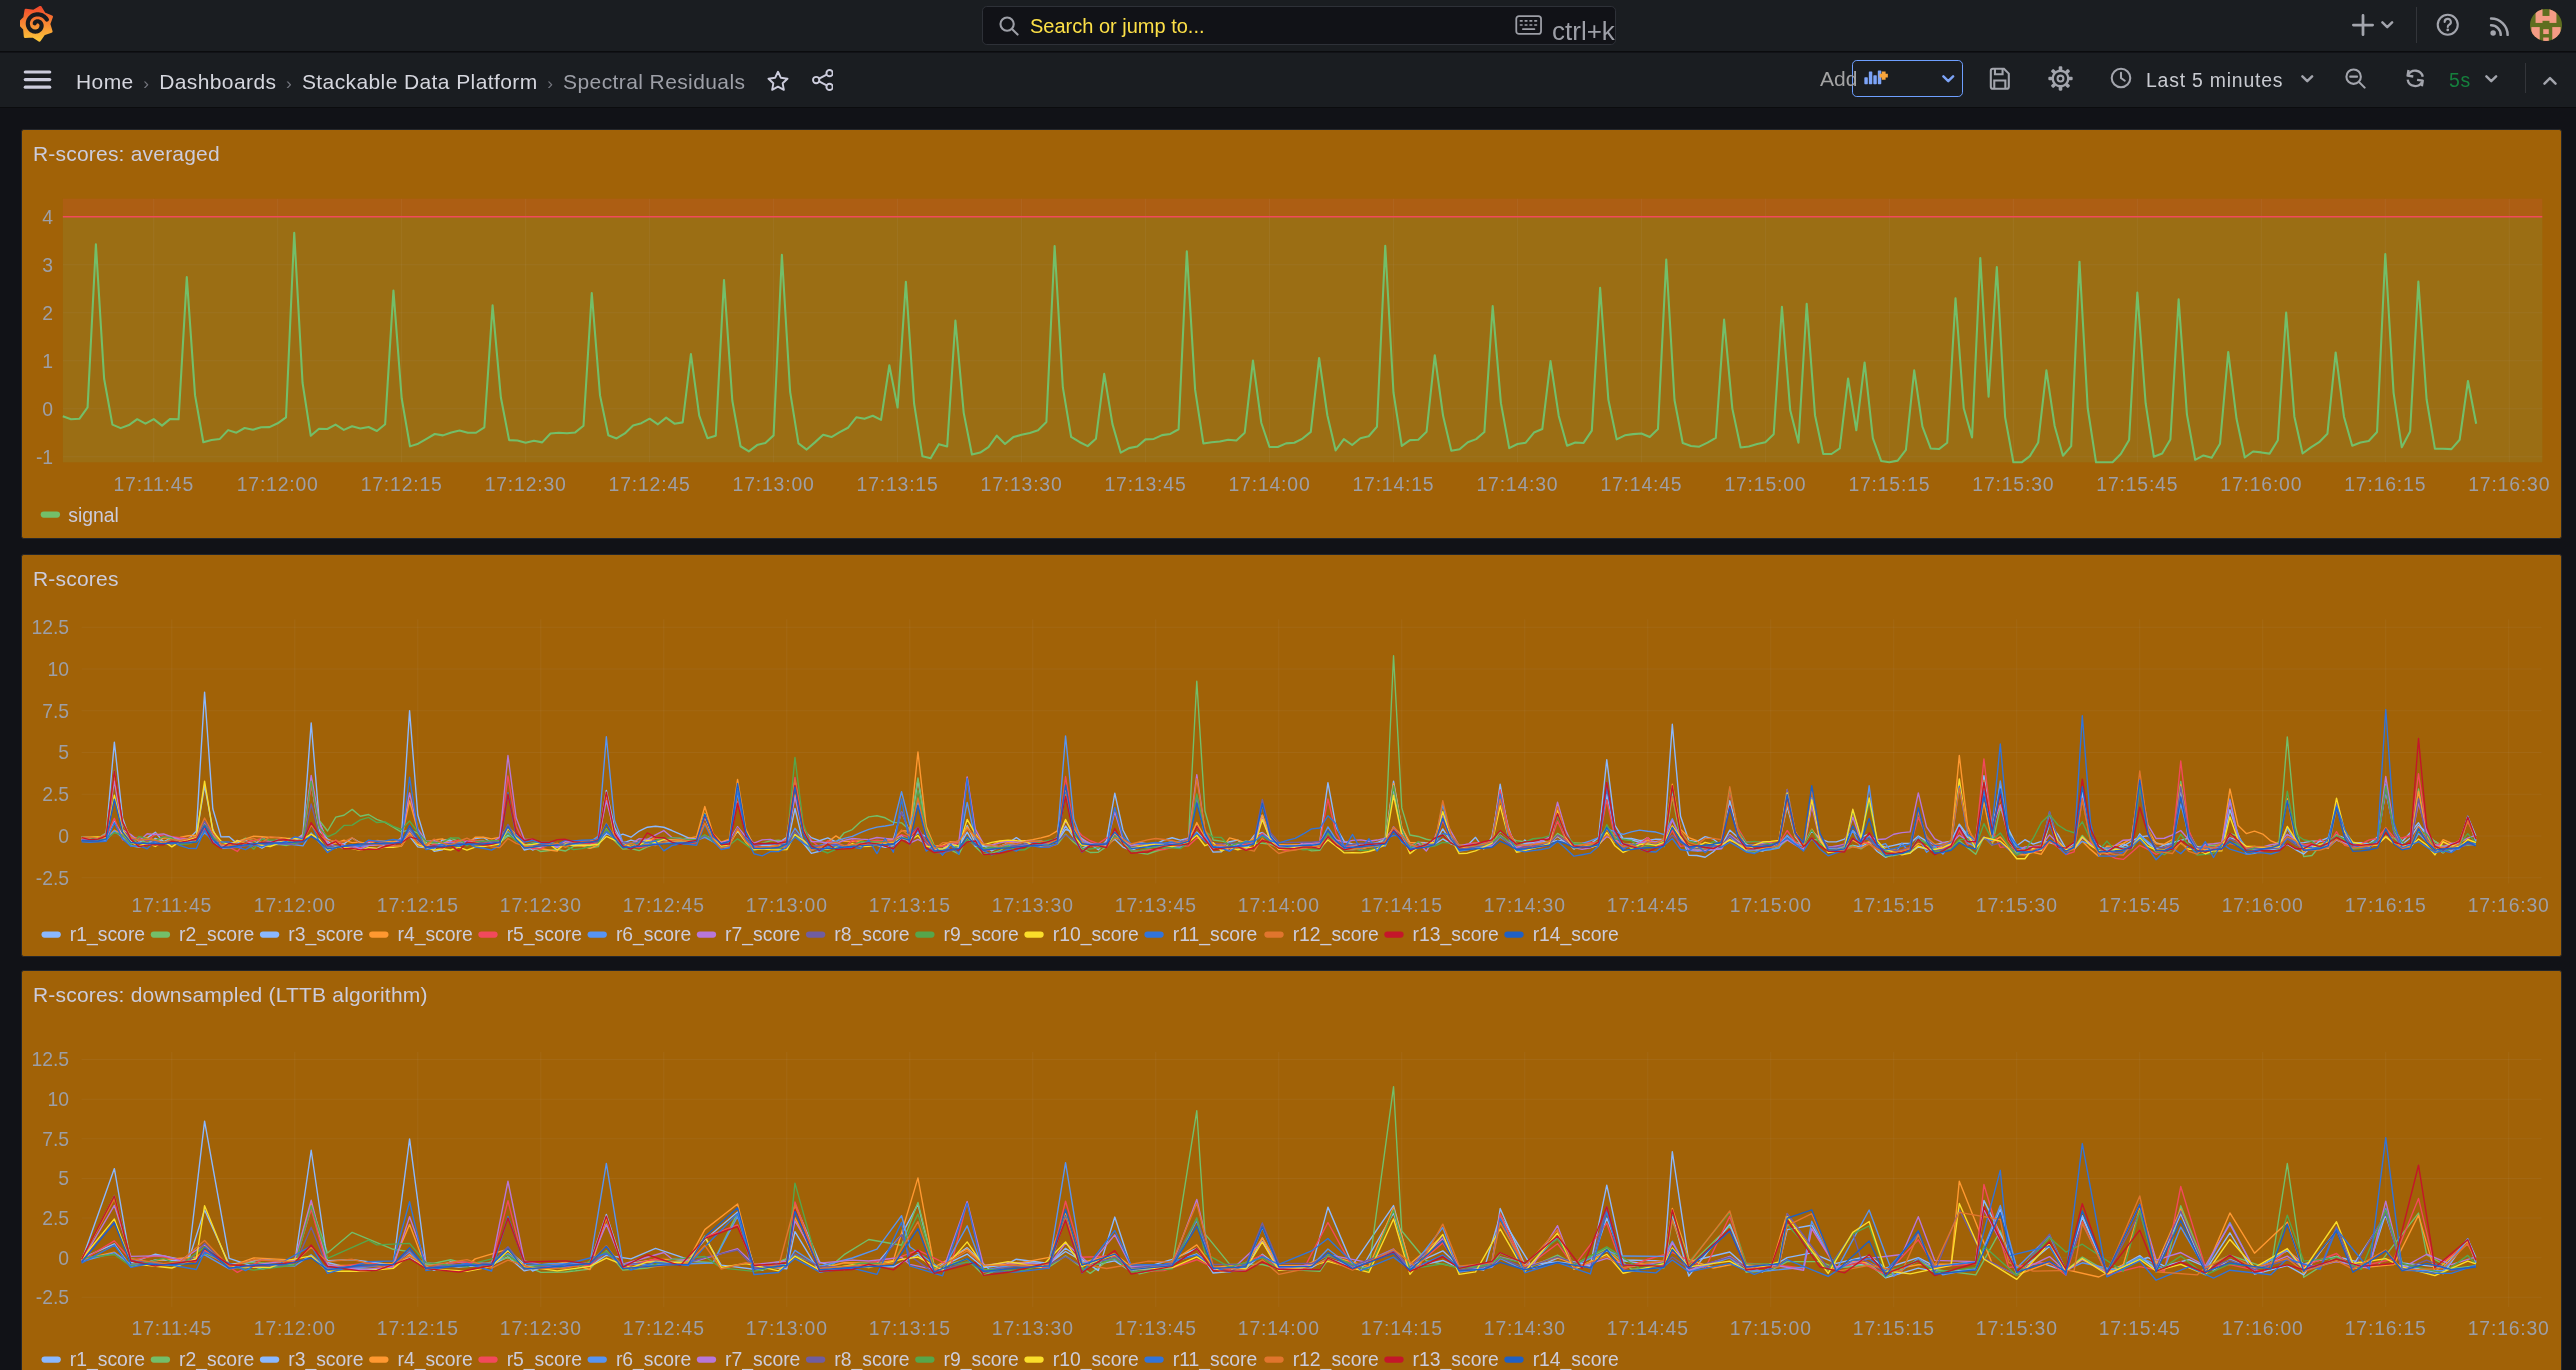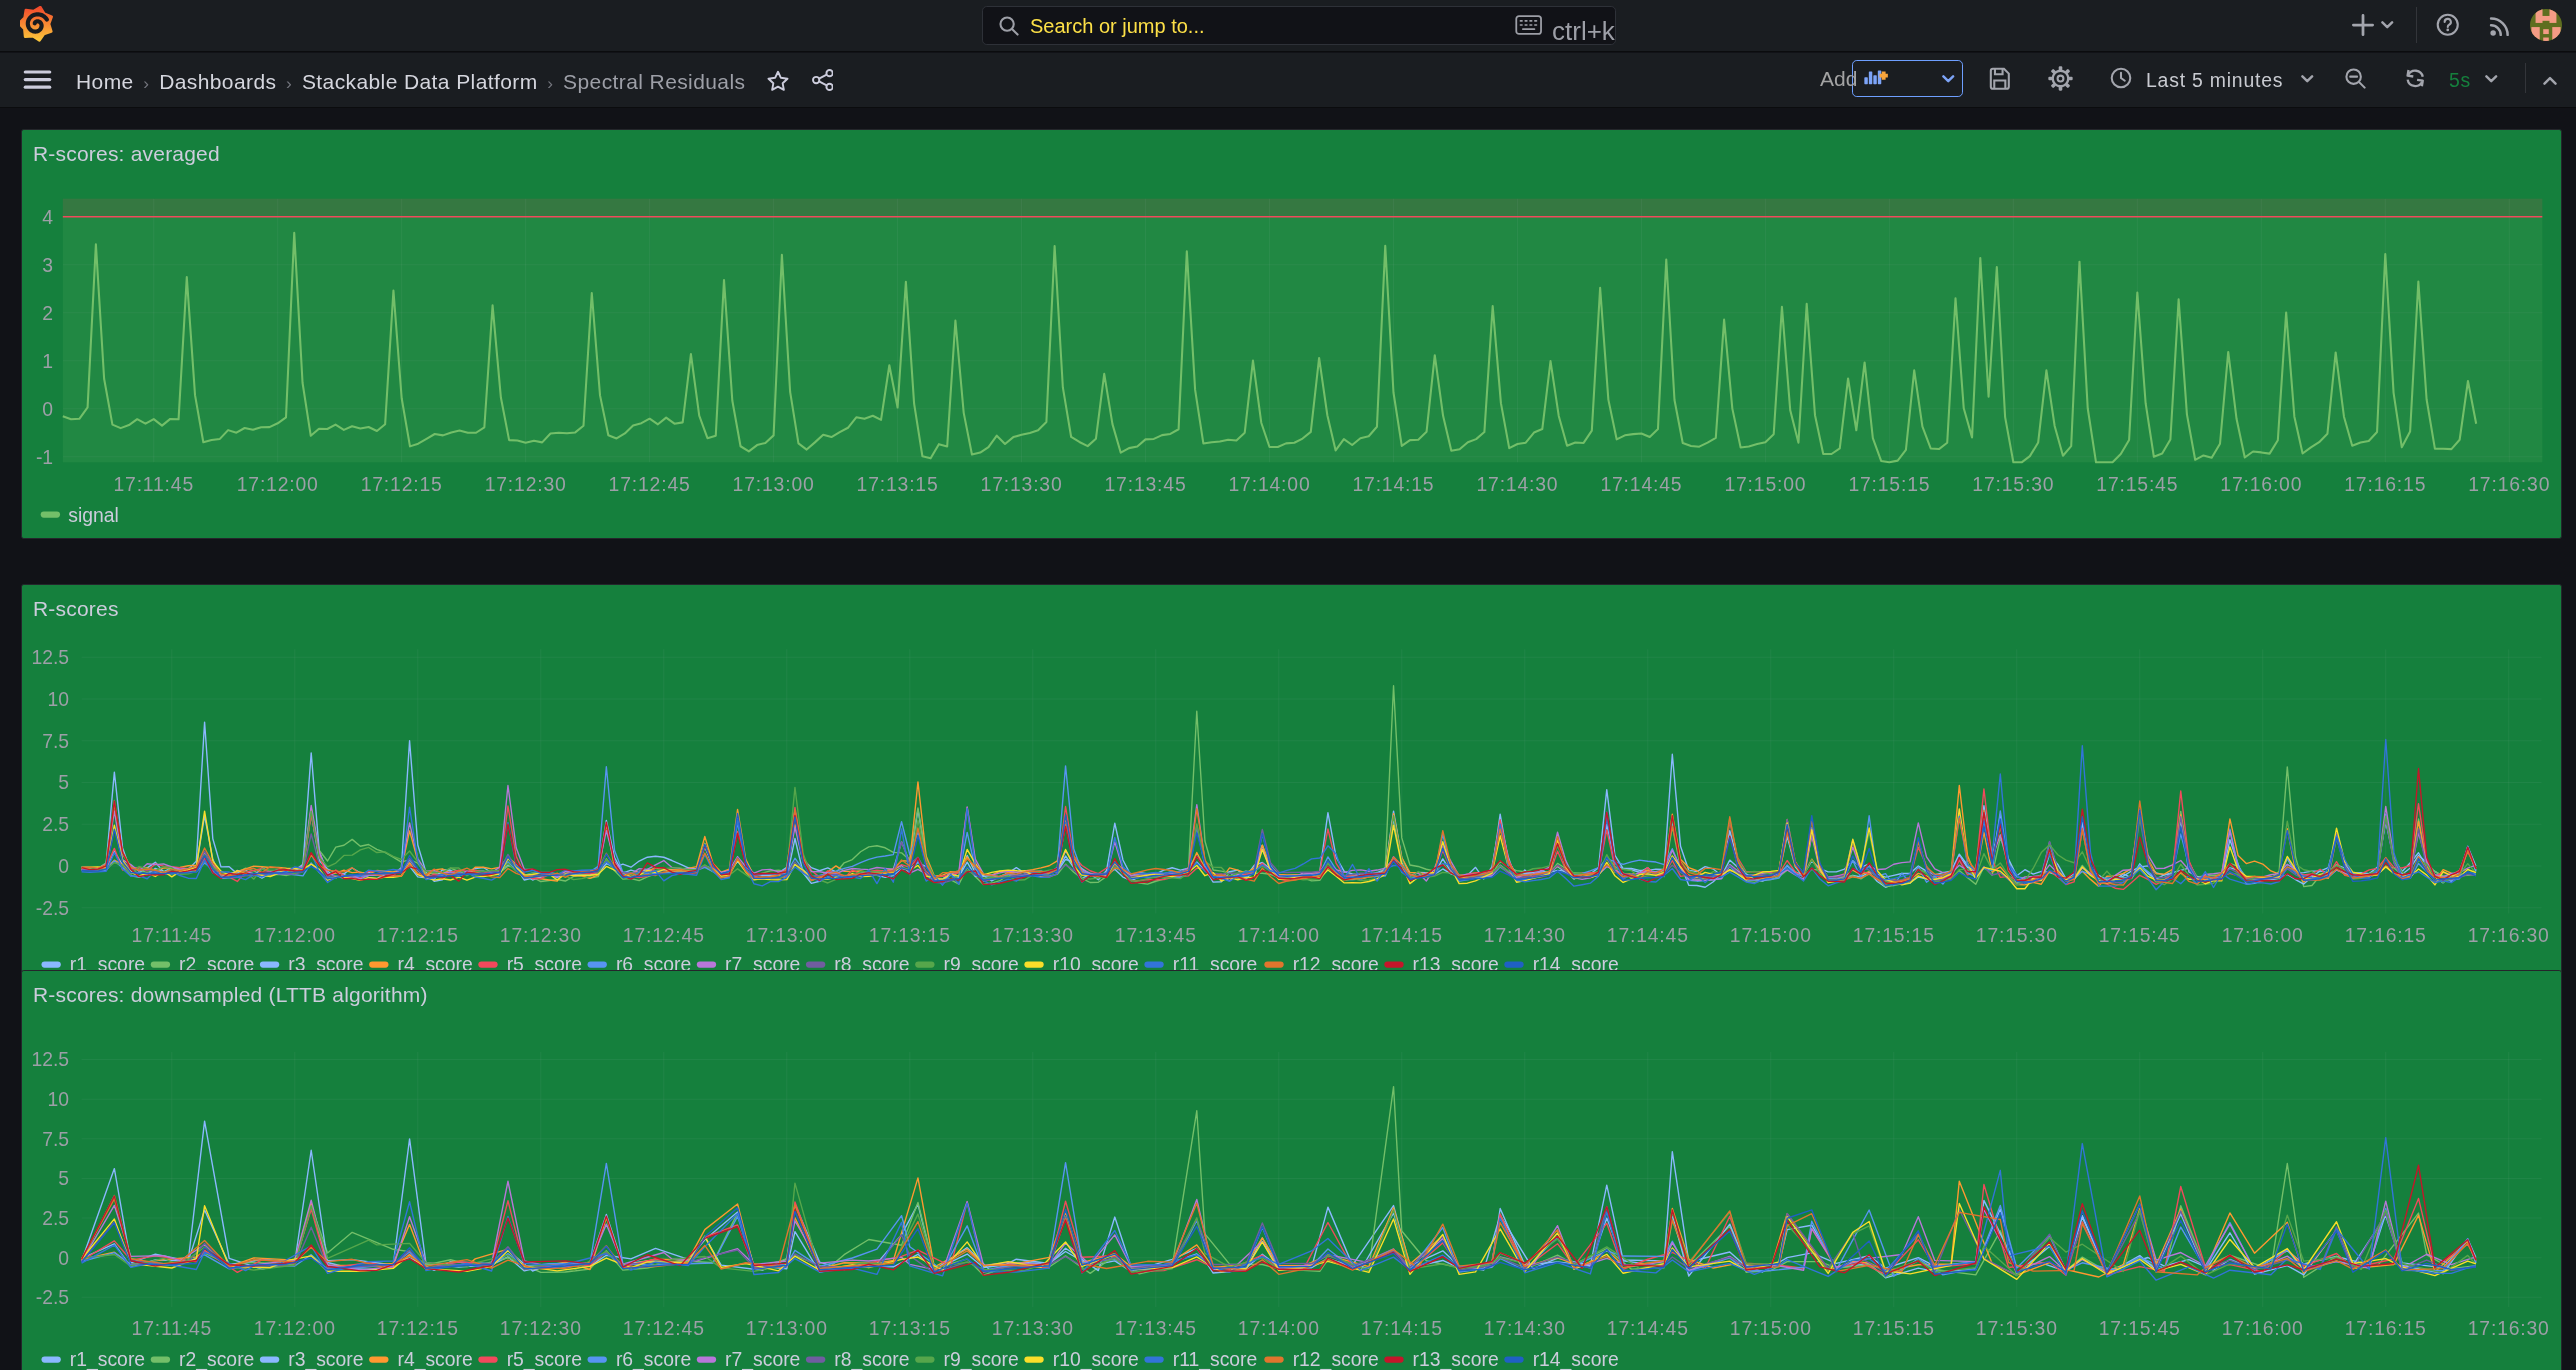--- a/index.html
+++ b/index.html
@@ -1,16 +1,16 @@
 <!DOCTYPE html>
 <html style="font-size:11px"><head><meta charset="utf-8"><style>
 *{margin:0;padding:0;box-sizing:border-box}
 body{width:2576px;height:1371px;background:#111217;font-family:"Liberation Sans",sans-serif;overflow:hidden;position:relative}
 .abs{position:absolute}
-.panel{position:absolute;left:21px;width:2541px;background:#15803d;border:1px solid #24262b;border-radius:2.8px}
+.panel{position:absolute;left:21px;width:2541px;background:#a16207;border:1px solid #24262b;border-radius:2.8px}
 .ptitle{position:absolute;left:11px;top:11.8px;font-size:21px;color:#ccccdc;letter-spacing:0.2px}
 </style></head><body>
 <div class="abs" style="left:0;top:0;width:2576px;height:52px;background:#1a1d21;border-bottom:1px solid #0b0c0e"></div>
 <svg width="35" height="36" viewBox="0 0 50 52" style="position:absolute;left:20px;top:6.2px" fill="none">
     <defs>
       <linearGradient id="g1" x1="0" y1="0" x2="0" y2="1">
 <stop offset="0" stop-color="#F2492C"></stop>
         <stop offset="1" stop-color="#FCC63A"></stop>
       </linearGradient>
     </defs>
@@ -186,21 +186,21 @@
       <text x="2878.4" y="521" fill="#9d9fa7" font-family="Liberation Sans" font-size="28px" letter-spacing="1.2" text-anchor="middle">17:15:30</text>
       <text x="3057.6" y="521" fill="#9d9fa7" font-family="Liberation Sans" font-size="28px" letter-spacing="1.2" text-anchor="middle">17:15:45</text>
       <text x="3236.8" y="521" fill="#9d9fa7" font-family="Liberation Sans" font-size="28px" letter-spacing="1.2" text-anchor="middle">17:16:00</text>
       <text x="3416.0" y="521" fill="#9d9fa7" font-family="Liberation Sans" font-size="28px" letter-spacing="1.2" text-anchor="middle">17:16:15</text>
       <text x="3595.2" y="521" fill="#9d9fa7" font-family="Liberation Sans" font-size="28px" letter-spacing="1.2" text-anchor="middle">17:16:30</text>
       <polyline fill="none" stroke="#73BF69" stroke-width="3" stroke-linejoin="round" points="59.0,413.5 70.9,417.8 82.9,417.1 94.8,400.6 106.8,164.8 118.7,359.2 130.7,425.6 142.6,430.6 154.6,426.2 166.5,417.7 178.5,424.2 190.4,417.6 202.4,427.0 214.3,417.3 226.3,417.9 238.2,212.3 250.1,383.0 262.1,451.1 274.0,447.7 286.0,446.2 297.9,433.5 309.9,437.2 321.8,430.4 333.8,433.0 345.7,429.4 357.7,429.2 369.6,423.6 381.6,415.2 393.5,148.2 405.5,365.0 417.4,441.7 429.3,431.5 441.3,431.9 453.2,425.5 465.2,433.1 477.1,427.8 489.1,431.2 501.0,429.0 513.0,434.8 524.9,424.9 536.9,231.7 548.8,387.4 560.8,457.0 572.7,453.1 584.7,446.2 596.6,439.1 608.5,441.1 620.5,436.9 632.4,434.2 644.4,437.3 656.3,437.3 668.3,429.4 680.2,253.2 692.2,386.4 704.1,448.0 716.1,448.4 728.0,451.6 740.0,449.0 751.9,451.2 763.9,438.4 775.8,437.2 787.7,437.9 799.7,436.8 811.6,427.1 823.6,235.3 835.5,383.3 847.5,440.9 859.4,445.5 871.4,438.3 883.3,426.8 895.3,423.5 907.2,417.0 919.2,425.1 931.1,415.4 943.1,424.2 955.0,422.3 966.9,323.5 978.9,412.6 990.8,445.2 1002.8,441.5 1014.7,216.4 1026.7,390.6 1038.6,456.8 1050.6,464.3 1062.5,455.1 1074.5,452.0 1086.4,441.1 1098.4,180.0 1110.3,378.3 1122.3,452.6 1134.2,461.6 1146.1,451.2 1158.1,440.1 1170.0,443.5 1182.0,436.4 1193.9,430.1 1205.9,415.0 1217.8,417.2 1229.8,412.8 1241.7,418.6 1253.7,339.7 1265.6,400.9 1277.6,219.2 1289.5,395.3 1301.5,471.3 1313.4,474.3 1325.3,453.8 1337.3,457.2 1349.2,275.0 1361.2,408.5 1373.1,468.7 1385.1,466.0 1397.0,458.2 1409.0,441.5 1420.9,453.5 1432.9,443.6 1444.8,440.3 1456.8,437.5 1468.7,433.8 1480.7,421.7 1492.6,167.3 1504.5,371.8 1516.5,443.4 1528.4,450.6 1540.4,456.6 1552.3,446.0 1564.3,352.2 1576.2,424.8 1588.2,466.1 1600.1,459.5 1612.1,457.1 1624.0,446.9 1636.0,446.2 1647.9,440.7 1659.9,439.0 1671.8,432.2 1683.7,174.9 1695.7,375.4 1707.6,452.7 1719.6,451.0 1731.5,450.0 1743.5,447.5 1755.4,448.5 1767.4,437.2 1779.3,332.9 1791.3,422.8 1803.2,457.9 1815.2,457.8 1827.1,452.7 1839.1,451.8 1851.0,445.7 1862.9,436.0 1874.9,329.2 1886.8,412.0 1898.8,462.8 1910.7,446.6 1922.7,455.0 1934.6,445.2 1946.6,442.4 1958.5,428.7 1970.5,167.2 1982.4,379.1 1994.4,456.3 2006.3,448.0 2018.3,447.3 2030.2,436.0 2042.1,325.2 2054.1,412.8 2066.0,463.4 2078.0,461.2 2089.9,451.1 2101.9,446.5 2113.8,436.3 2125.8,254.3 2137.7,394.5 2149.7,459.6 2161.6,453.6 2173.6,451.7 2185.5,437.0 2197.5,431.9 2209.4,333.7 2221.3,413.0 2233.3,456.1 2245.2,451.5 2257.2,452.0 2269.1,434.2 2281.1,227.8 2293.0,389.4 2305.0,446.8 2316.9,441.0 2328.9,439.3 2340.8,438.3 2352.8,443.4 2364.7,431.8 2376.7,186.9 2388.6,390.0 2400.5,452.1 2412.5,456.4 2424.4,457.4 2436.4,451.6 2448.3,444.7 2460.3,273.7 2472.2,402.4 2484.2,458.6 2496.1,457.3 2508.1,453.6 2520.0,450.9 2532.0,439.4 2543.9,255.2 2555.9,404.9 2567.8,451.7 2579.7,250.9 2591.7,411.9 2603.6,468.1 2615.6,468.0 2627.5,460.0 2639.5,358.8 2651.4,433.7 2663.4,335.7 2675.3,445.1 2687.3,478.0 2699.2,480.0 2711.2,477.6 2723.1,462.0 2735.1,347.1 2747.0,428.6 2758.9,460.0 2770.9,460.9 2782.8,451.8 2794.8,243.0 2806.7,402.0 2818.7,444.0 2830.6,184.6 2842.6,385.2 2854.5,197.9 2866.5,414.7 2878.4,480.0 2890.4,480.0 2902.3,471.1 2914.3,451.3 2926.2,347.1 2938.1,427.5 2950.1,470.5 2962.0,456.7 2974.0,190.0 2985.9,401.9 2997.9,480.0 3009.8,480.0 3021.8,480.0 3033.7,468.0 3045.7,447.7 3057.6,234.8 3069.6,394.6 3081.5,472.0 3093.5,467.3 3105.4,447.0 3117.3,244.4 3129.3,410.7 3141.2,476.4 3153.2,470.1 3165.1,473.5 3177.1,453.2 3189.0,320.5 3201.0,417.1 3212.9,473.1 3224.9,464.4 3236.8,465.7 3248.8,467.5 3260.7,448.2 3272.7,263.4 3284.6,414.1 3296.5,467.3 3308.5,458.4 3320.4,450.9 3332.4,438.7 3344.3,321.2 3356.3,414.1 3368.2,456.0 3380.2,451.5 3392.1,449.1 3404.1,436.3 3416.0,178.9 3428.0,379.6 3439.9,458.3 3451.9,435.5 3463.8,218.8 3475.7,388.9 3487.7,460.3 3499.6,460.5 3511.6,461.0 3523.5,447.4 3535.5,362.5 3547.4,424.2"></polyline>
       <rect x="27" y="551" width="28" height="9" rx="4.5" fill="#73BF69"></rect>
       <text x="67" y="566" fill="#ccccdc" font-family="Liberation Sans" font-size="28px">signal</text>
     </svg>
   </div>
-<div class="panel" style="top:584px;height:403px">
+<div class="panel" style="top:554px;height:403px">
     <div class="ptitle">R-scores</div>
 <svg class="abs" style="left:0;top:0" width="2539" height="401" viewBox="0 0 3670 580">
       <line x1="215.5" y1="93.0" x2="215.5" y2="475.0" stroke="rgba(204,204,220,0.062)" stroke-width="1.5"></line>
       <line x1="393.4" y1="93.0" x2="393.4" y2="475.0" stroke="rgba(204,204,220,0.062)" stroke-width="1.5"></line>
       <line x1="571.3" y1="93.0" x2="571.3" y2="475.0" stroke="rgba(204,204,220,0.062)" stroke-width="1.5"></line>
       <line x1="749.2" y1="93.0" x2="749.2" y2="475.0" stroke="rgba(204,204,220,0.062)" stroke-width="1.5"></line>
       <line x1="927.1" y1="93.0" x2="927.1" y2="475.0" stroke="rgba(204,204,220,0.062)" stroke-width="1.5"></line>
       <line x1="1105.0" y1="93.0" x2="1105.0" y2="475.0" stroke="rgba(204,204,220,0.062)" stroke-width="1.5"></line>
       <line x1="1282.9" y1="93.0" x2="1282.9" y2="475.0" stroke="rgba(204,204,220,0.062)" stroke-width="1.5"></line>
       <line x1="1460.8" y1="93.0" x2="1460.8" y2="475.0" stroke="rgba(204,204,220,0.062)" stroke-width="1.5"></line>

